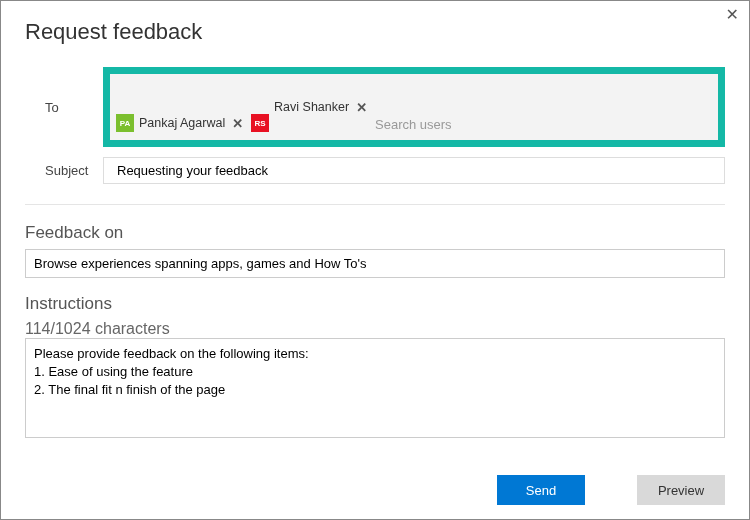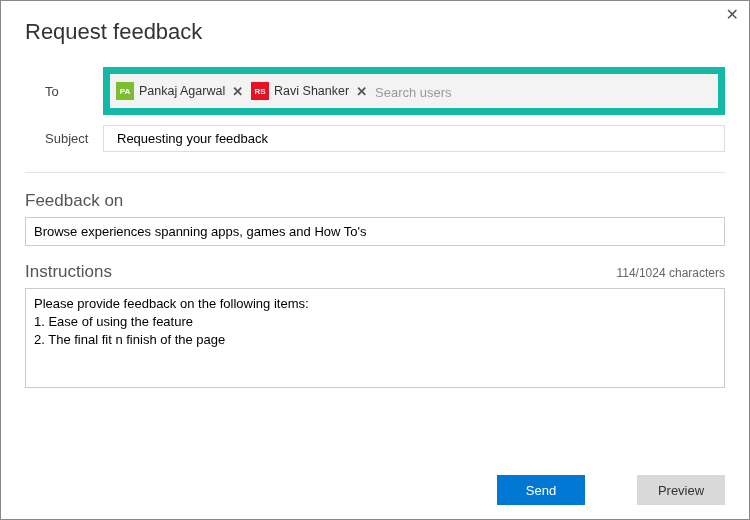--- a/index.html
+++ b/index.html
@@ -68,21 +68,21 @@
       width: 18px;
       height: 18px;
       display: inline-flex;
       align-items: center;
       justify-content: center;
       font-size: 8px;
       color: #fff;
       font-weight: 600;
     }
     .avatar.green { background: #7bbf2e; }
-    .avatar.red { background: #e81123; }
+    .avatar.red { background: #e81123; margin-top: 32px; }
     .chip-remove {
       font-size: 13px;
       color: #555;
       cursor: pointer;
       background: none;
       border: none;
       padding: 0 2px;
       font-weight: bold;
     }
     .search-users {
@@ -110,23 +110,24 @@
     }
     .section-label {
       font-size: 17px;
       color: #555;
       margin-bottom: 6px;
     }
     .label-row {
       display: flex;
       justify-content: space-between;
       align-items: baseline;
+      flex-direction: column;
     }
     .char-count {
-      font-size: 12px;
+      font-size: 16px;
       color: #666;
     }
     .feedback-on-input {
       width: 100%;
       border: 1px solid #ccc;
       padding: 6px 8px;
       font-size: 13px;
       outline: none;
       margin-bottom: 16px;
     }

